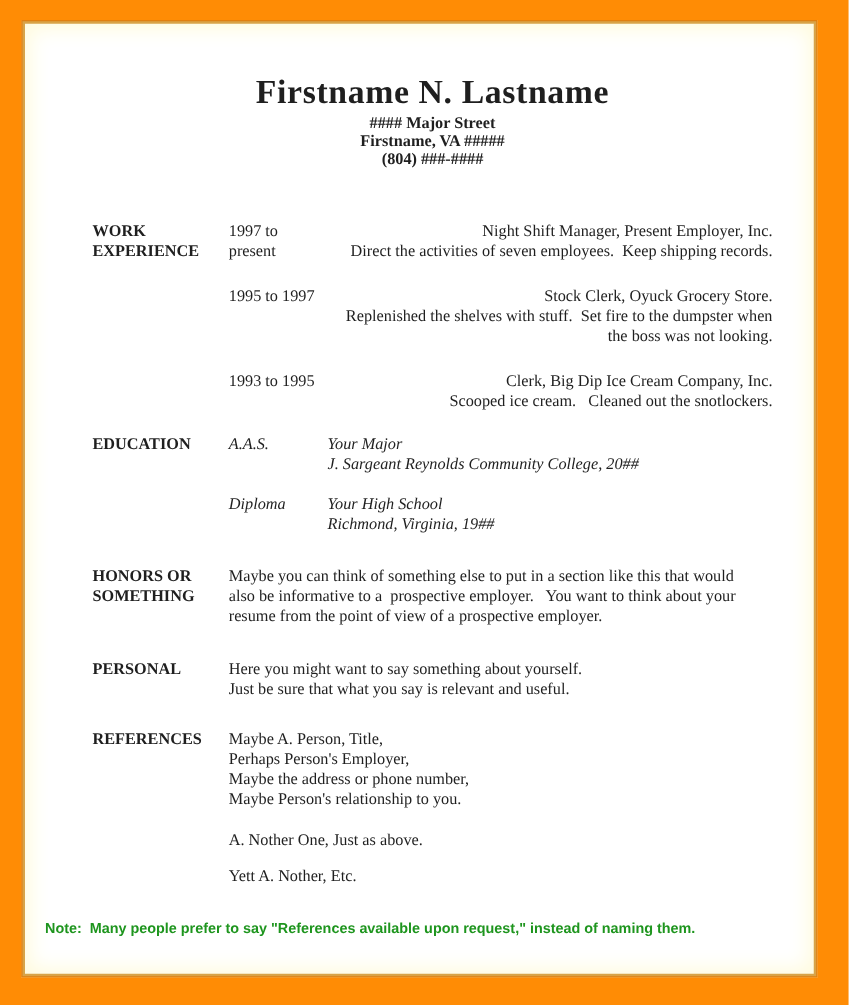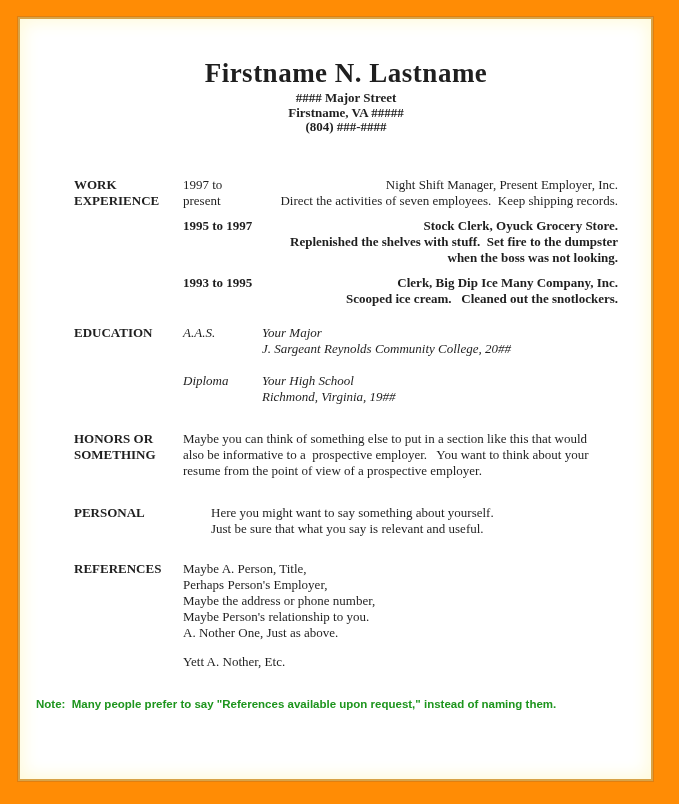--- a/index.html
+++ b/index.html
@@ -40,34 +40,34 @@
 
   .section { display: grid; grid-template-columns: 109px 1fr; align-items: start; }
   .section-label {
     font-size: 13px; font-weight: bold; line-height: 16px;
     padding-right: 8px;
   }
   .t { font-size: 13px; line-height: 16px; white-space: pre-wrap; }
 
   .section-work { margin-top: 42px; }
   .job { display: grid; grid-template-columns: 79px 1fr; }
-  .job + .job { margin-top: 9px; font-weight: bold; }
+  .job + .job { margin-top: 20px; }
   .job-dates { font-size: 13px; line-height: 16px; padding-right: 6px; }
   .job-desc { max-width: 358px; text-align: right; }
 
   .section-education { margin-top: 18px; }
   .edu-item { display: grid; grid-template-columns: 79px 1fr; font-style: italic; }
   .edu-item + .edu-item { margin-top: 16px; }
 
   .section-honors { margin-top: 26px; }
   .para { max-width: 424px; }
 
-  .section-personal { margin-top: 26px; gap: 28px; }
+  .section-personal { margin-top: 26px; }
   .section-references { margin-top: 24px; }
-  .ref-alt-1 { }
+  .ref-alt-1 { margin-top: 17px; }
   .ref-alt-2 { margin-top: 13px; }
 
   .footer-note {
     margin-top: 27px;
     margin-left: -38px;
     font-family: "Liberation Sans", "DejaVu Sans", sans-serif;
     font-size: 11.5px; font-weight: bold; line-height: 14px;
     white-space: pre-wrap;
   }
 </style>
@@ -99,21 +99,21 @@
         <div class="job">
           <div class="job-dates t">1995 to 1997</div>
           <div class="job-desc">
             <div class="t">Stock Clerk, Oyuck Grocery Store.</div>
             <div class="t">Replenished the shelves with stuff.  Set fire to the dumpster when the boss was not looking.</div>
           </div>
         </div>
         <div class="job">
           <div class="job-dates t">1993 to 1995</div>
           <div class="job-desc">
-            <div class="t">Clerk, Big Dip Ice Many Company, Inc.</div>
+            <div class="t">Clerk, Big Dip Ice Cream Company, Inc.</div>
             <div class="t">Scooped ice cream.   Cleaned out the snotlockers.</div>
           </div>
         </div>
       </div>
     </div>
 
     <div class="section section-education">
       <div class="section-label">EDUCATION</div>
       <div>
         <div class="edu-item">

